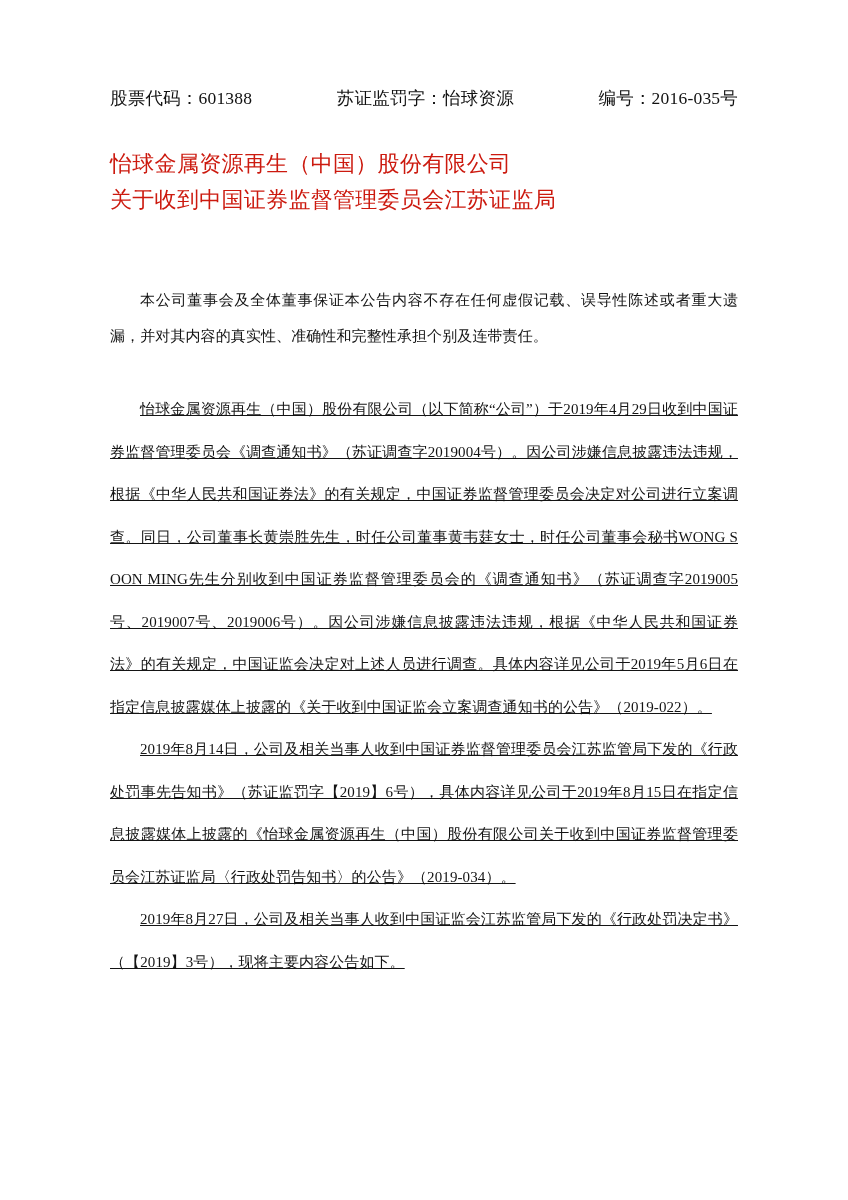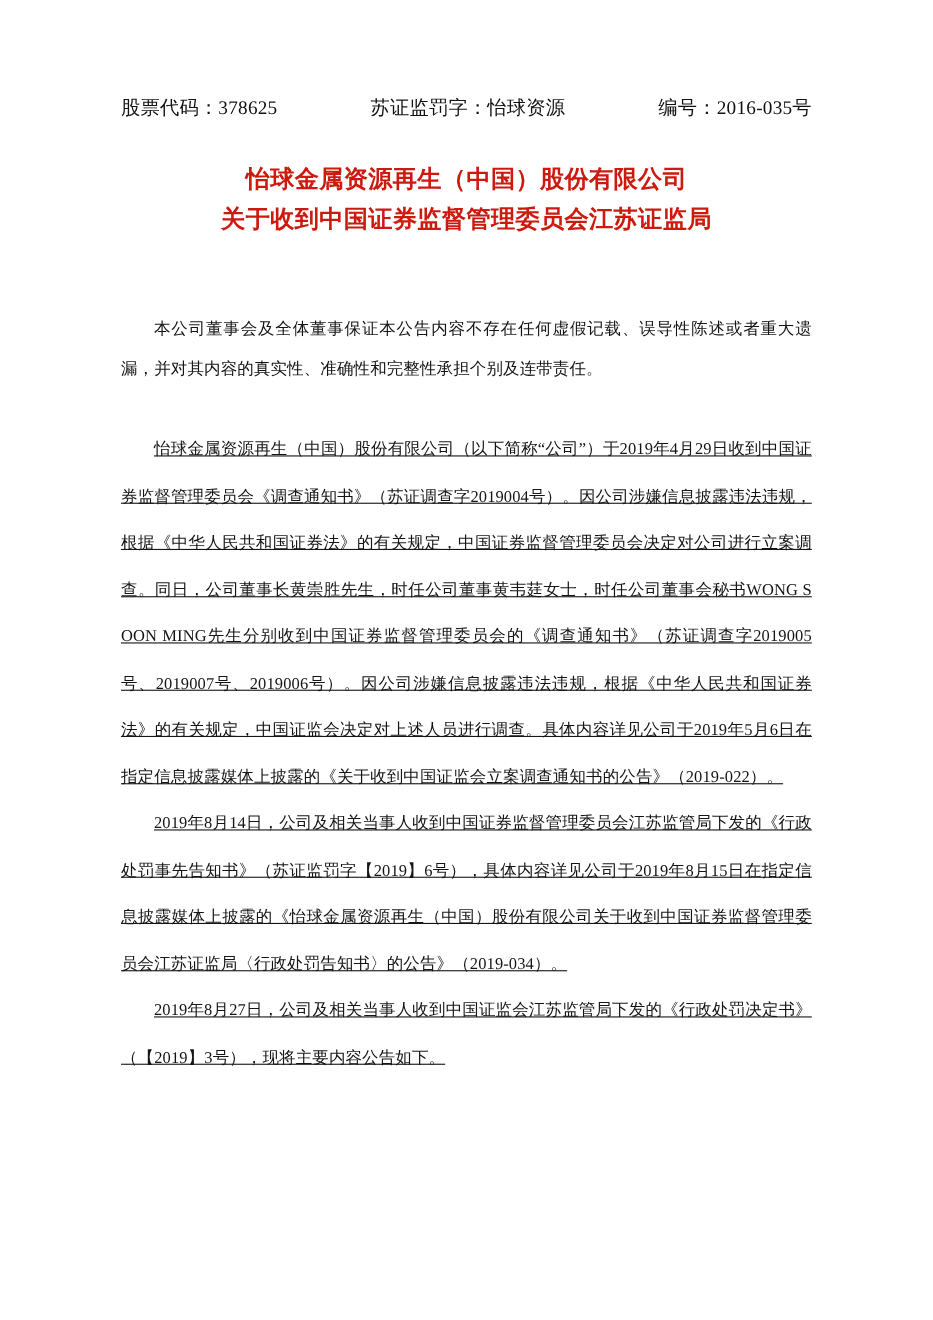--- a/index.html
+++ b/index.html
@@ -44,24 +44,23 @@
   }
   .meta-item .meta-label { }
   .meta-item .meta-value { }
 
   
   .title-block {
     position: absolute;
     top: 146px;
     left: 110px;
     width: 628px;
-    text-align: center;
     color: #cc1a0f;
     font-family: "DejaVu Sans", "Liberation Sans", sans-serif;
-    font-weight: bold;
+    font-weight: normal;
     font-size: 22px;
     line-height: 36px;
     letter-spacing: 0.3px;
   }
   .title-line { display: block; white-space: nowrap; }
 
   
   .body-area {
     position: absolute;
     top: 282px;
@@ -95,21 +94,21 @@
   p.body-para.tail { margin-bottom: 0; }
 </style>
 </head>
 <body>
 
 <div class="page">
 
   <div class="meta-row">
 
     <span class="meta-item">
-      <span class="meta-label">股票代码：</span><span class="meta-value">378625</span>
+      <span class="meta-label">股票代码：</span><span class="meta-value">601388</span>
     </span>
 
     <span class="meta-item">
       <span class="meta-label">苏证监罚字：</span><span class="meta-value">怡球资源</span>
     </span>
 
     <span class="meta-item">
       <span class="meta-label">编号：</span><span class="meta-value">2016-035号</span>
     </span>
 

